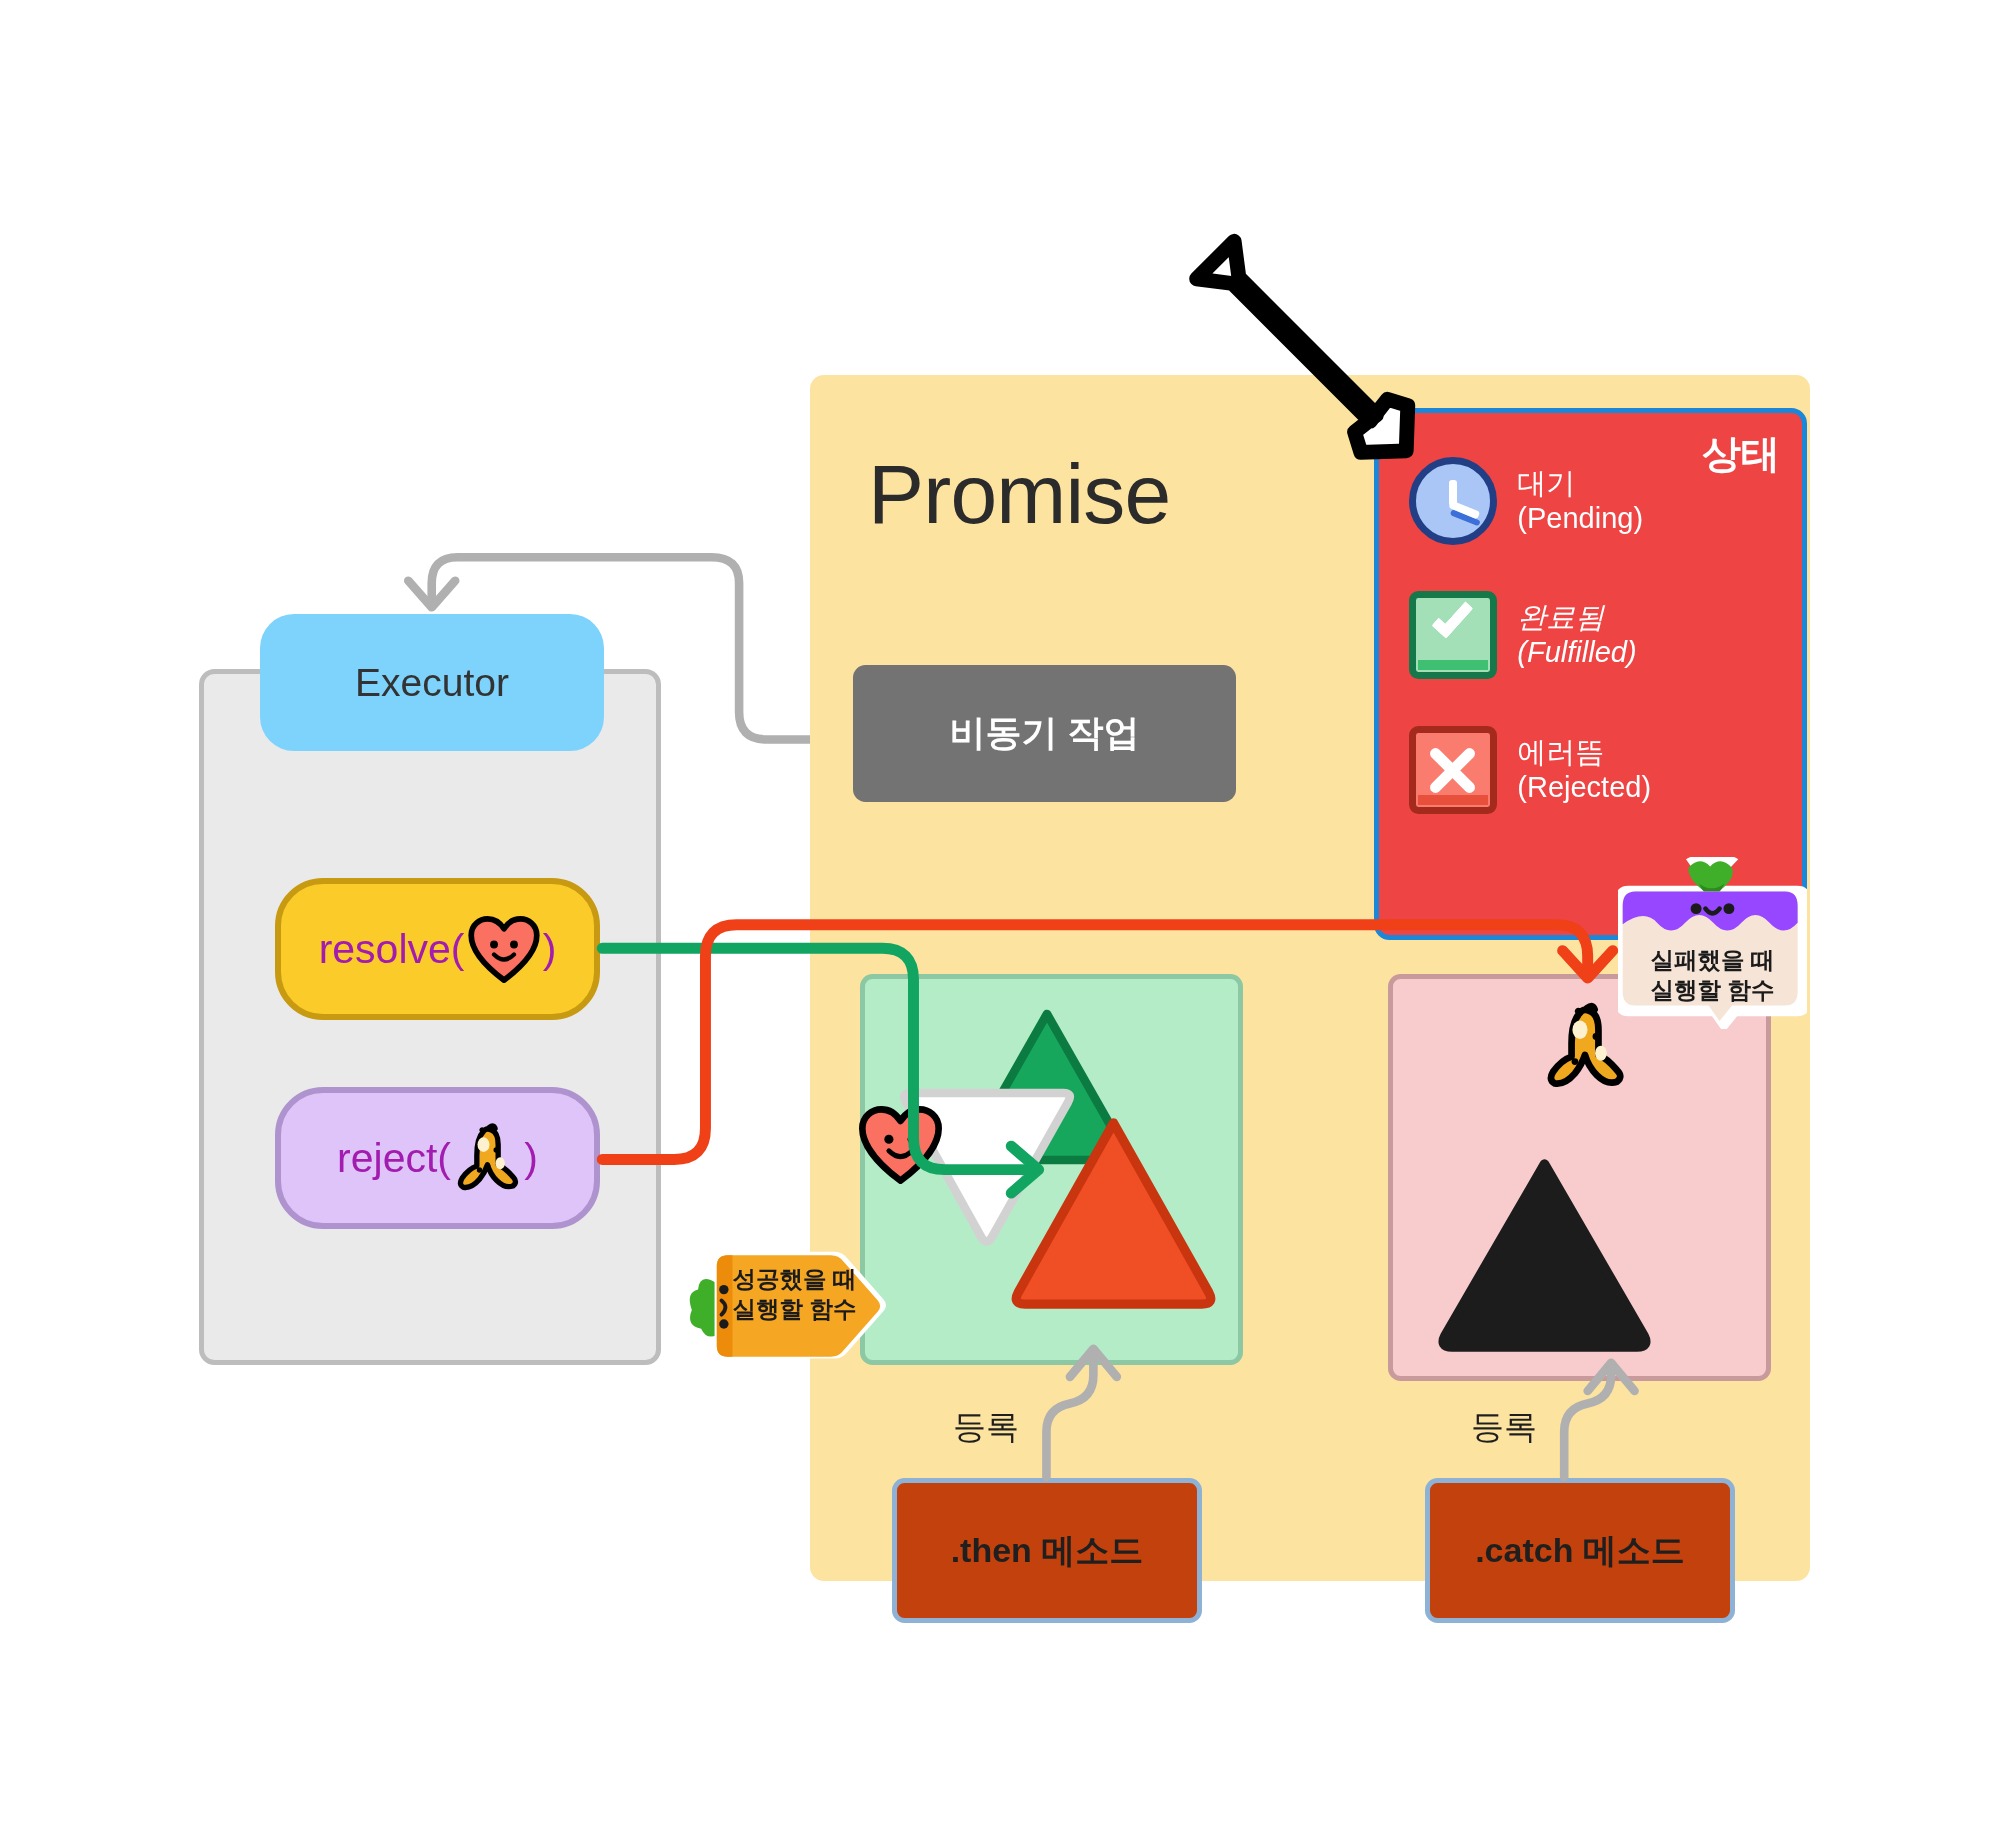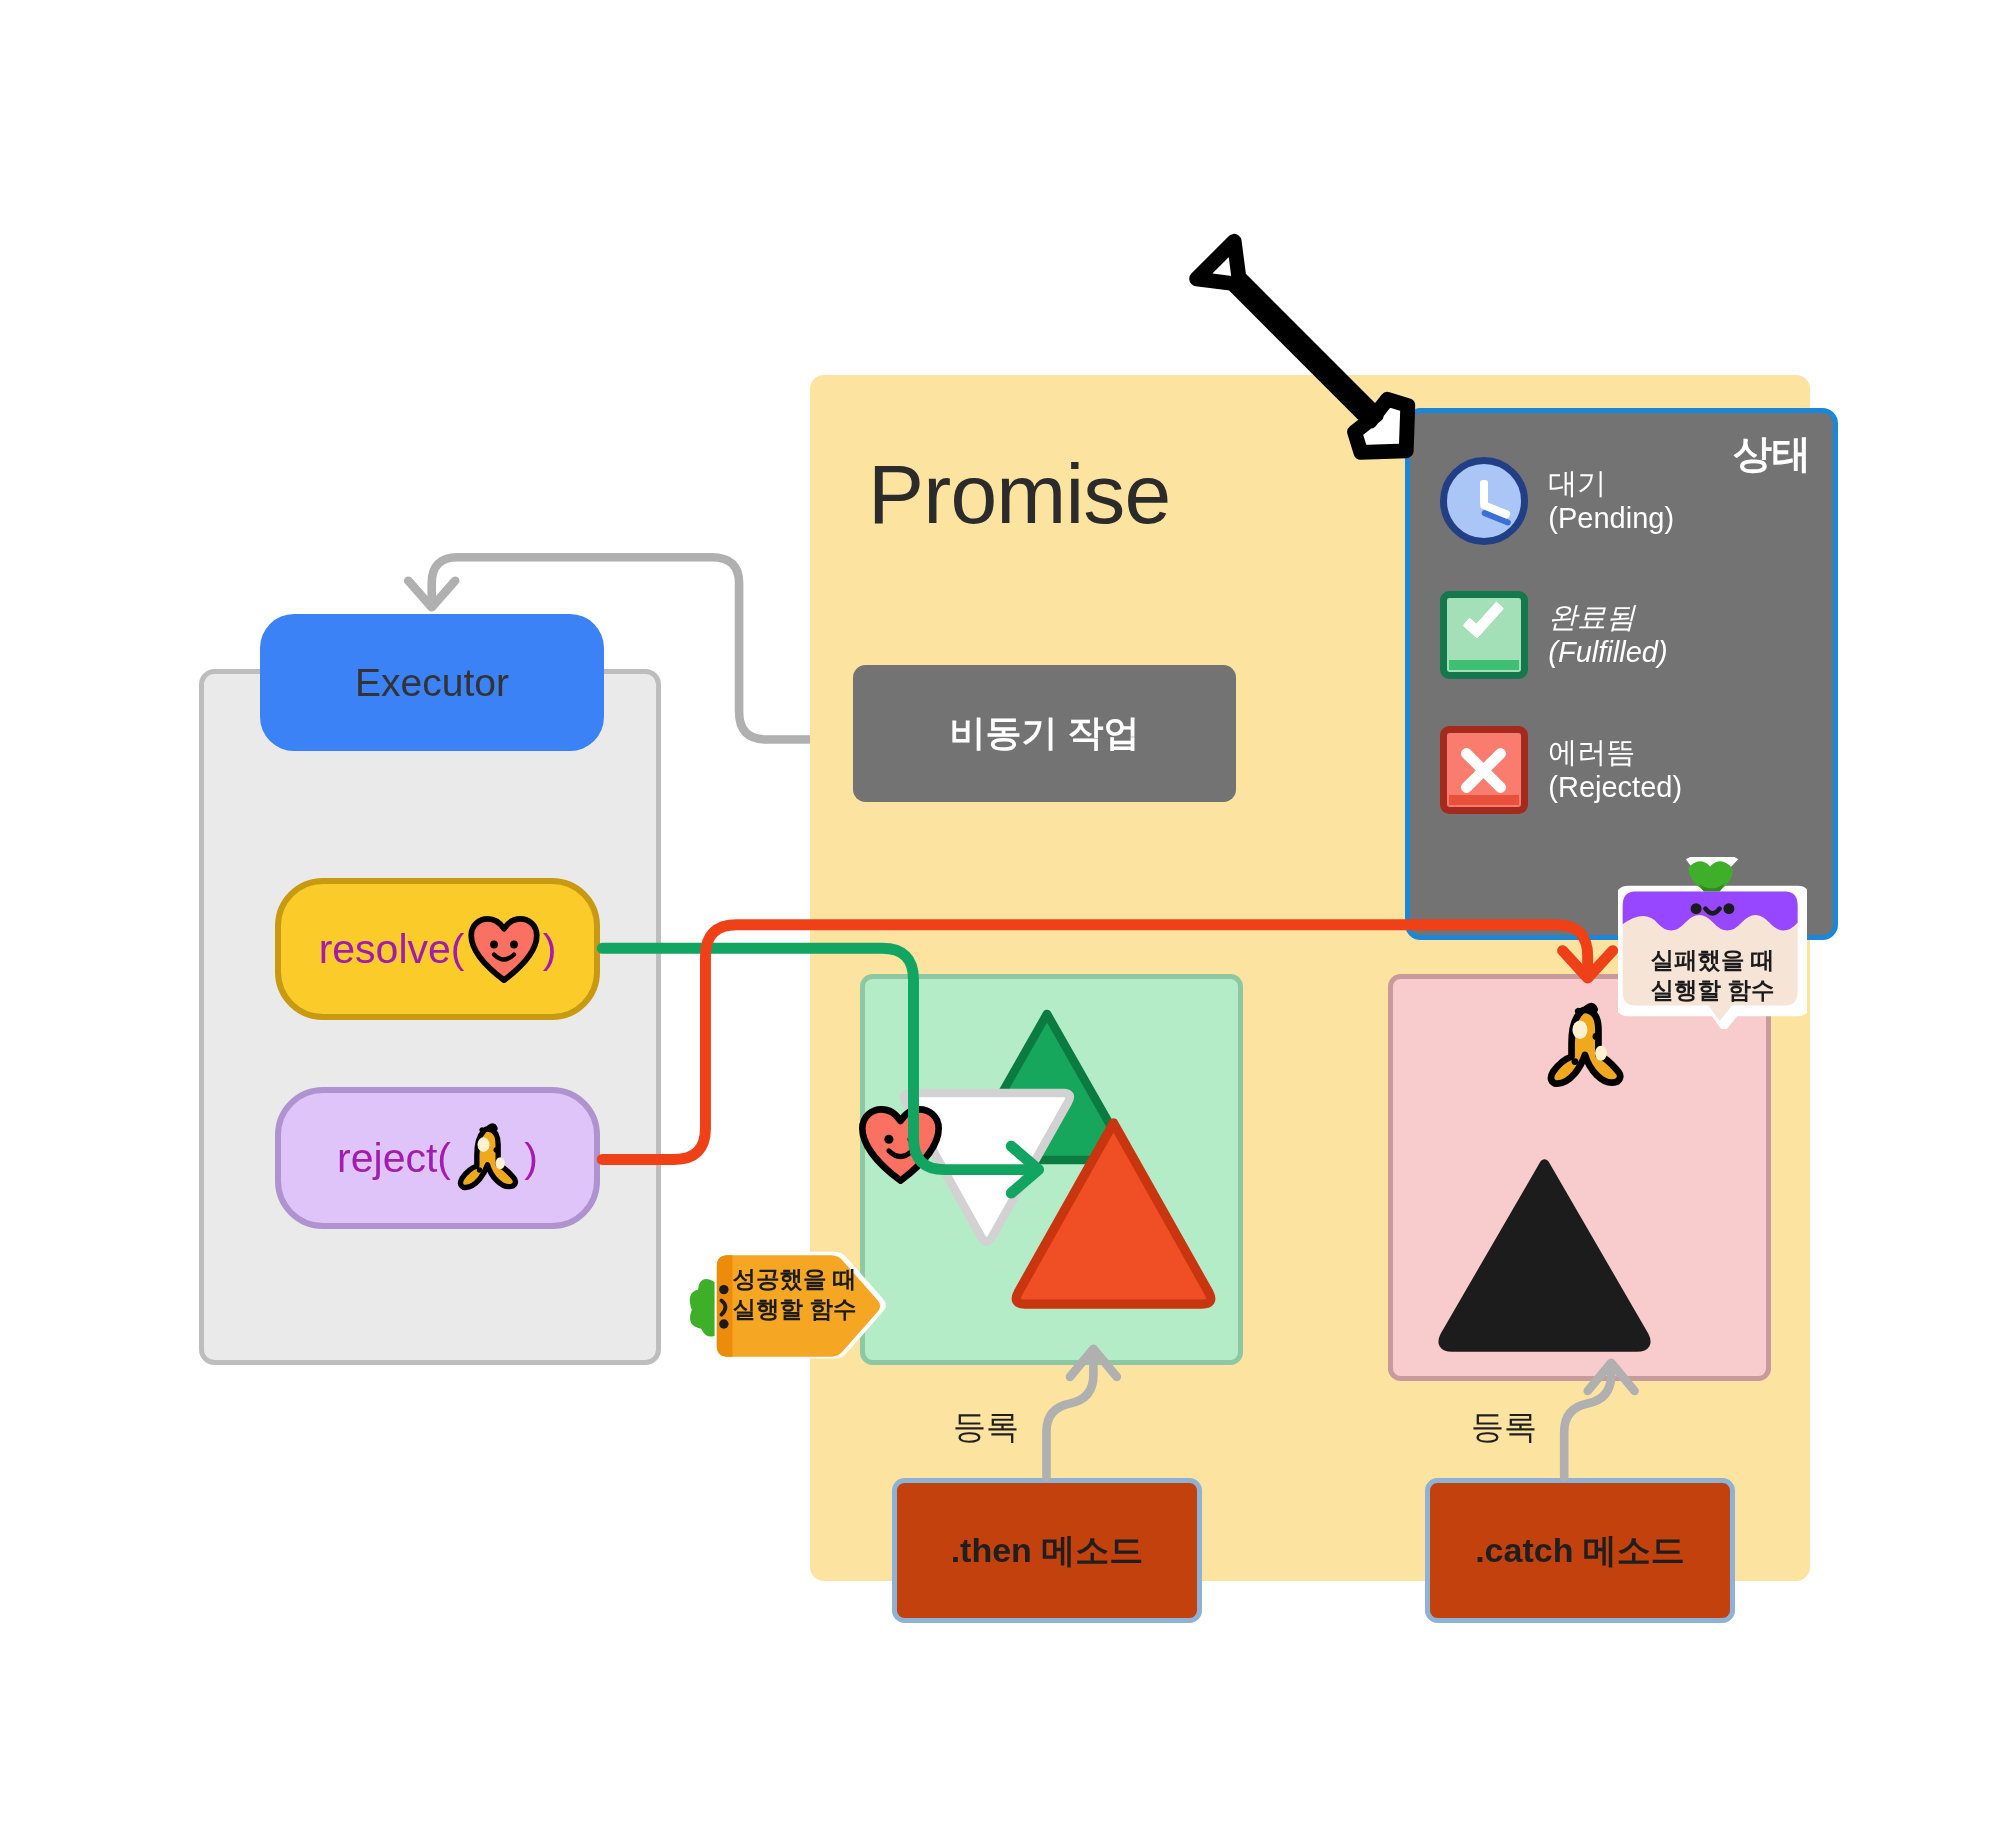--- a/index.html
+++ b/index.html
@@ -32,21 +32,21 @@
   #async-box{
     position:absolute; left:853px; top:665px; width:383px; height:137px;
     background:#737373; border-radius:12.5px; z-index:12;
     display:flex; align-items:center; justify-content:center;
   }
   #async-box .lbl{ color:#fff; font-size:36px; font-weight:bold; }
 
   
   #states-card{
     position:absolute; left:1374px; top:408px; width:433px; height:532px;
-    background:#737373; border:5.5px solid #1B87D8; border-radius:15.6px; z-index:15;margin-left:31px;
+    background:#ef4444; border:5.5px solid #1B87D8; border-radius:15.6px; z-index:15;
   }
   #states-title{
     position:absolute; right:22px; top:14px; color:#fff;
     font-size:39px; font-weight:bold;
   }
   .state-row{ position:absolute; left:30px; display:flex; align-items:center; gap:20.3px; }
   .state-row .txt{ color:#fff; font-size:29px; line-height:1.22; }
   .state-icon{ width:88px; height:88px; flex:0 0 88px; position:relative; }
 
   
@@ -73,21 +73,21 @@
   .ic-x .b2{ transform:rotate(-45deg); }
   .ic-x .shade{ position:absolute; left:2.3px; bottom:2.3px; right:2.3px; height:10.2px; background:#E8503C; }
 
   
   #executor-body{
     position:absolute; left:199px; top:669px; width:462px; height:696px;
     background:#EAEAEA; border:5.5px solid #BDBDBD; border-radius:15.6px; z-index:8;
   }
   #executor-header{
     position:absolute; left:260px; top:614px; width:344px; height:137px;
-    background:#3b82f6; border-radius:34px; z-index:10;
+    background:#7dd3fc; border-radius:34px; z-index:10;
     display:flex; align-items:center; justify-content:center;
   }
   #executor-header .lbl{ font-size:39px; color:#333; }
 
   .cb{ position:absolute; border-radius:48px; display:flex; align-items:center;
        justify-content:center; z-index:14; }
   #resolve-btn{ left:275px; top:878px; width:325px; height:142px;
        background:#FBCB2A; border:6.3px solid #C79A11; }
   #reject-btn { left:275px; top:1087px; width:325px; height:142px;
        background:#DEC4F9; border:6.3px solid #AE93CE; }

